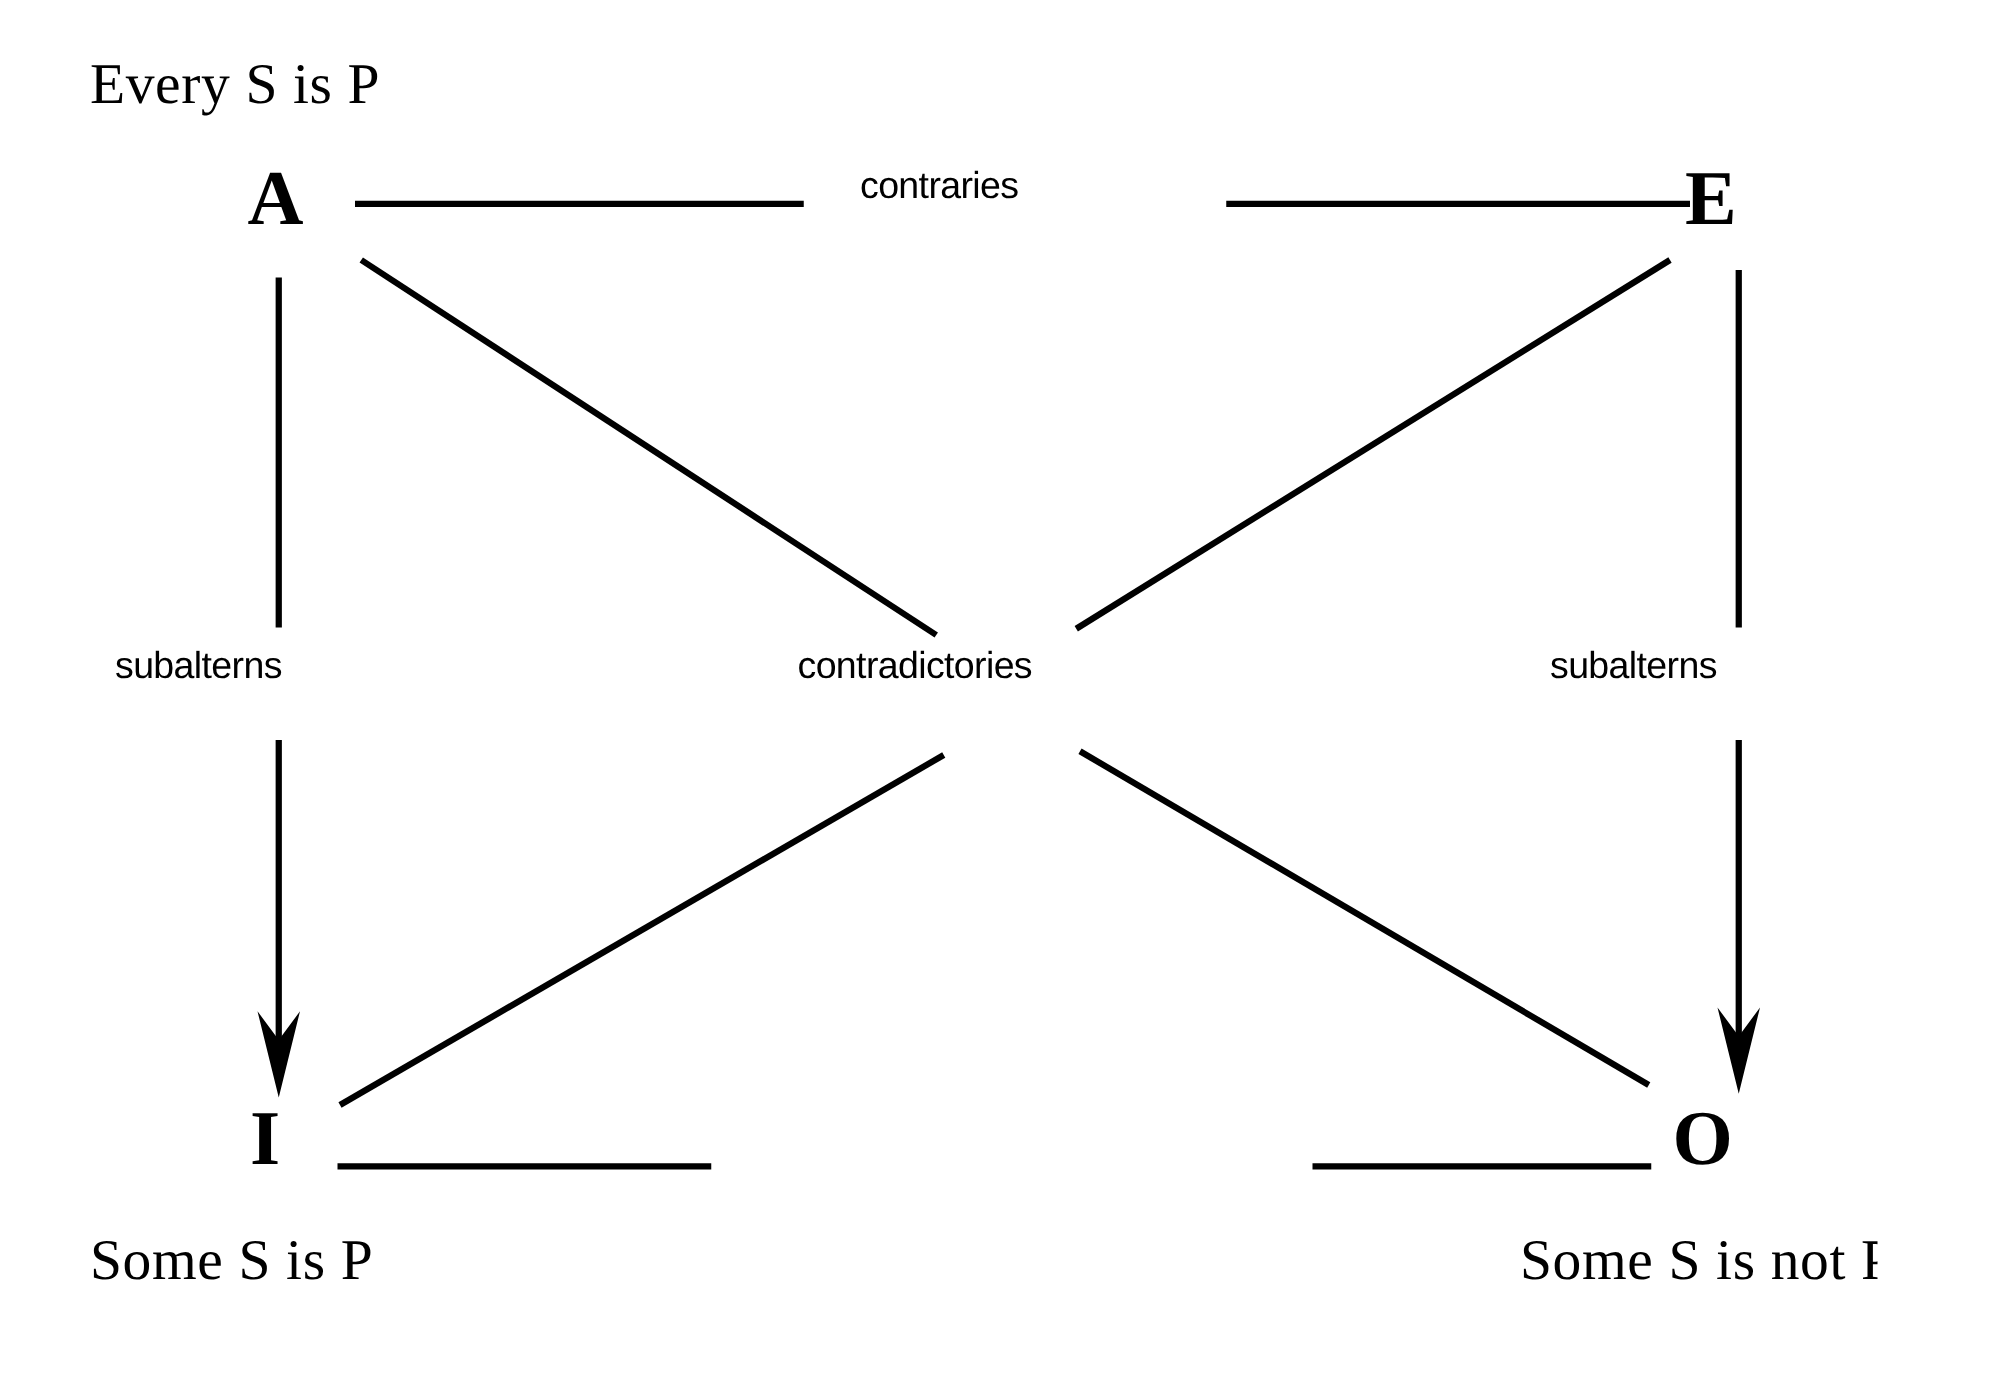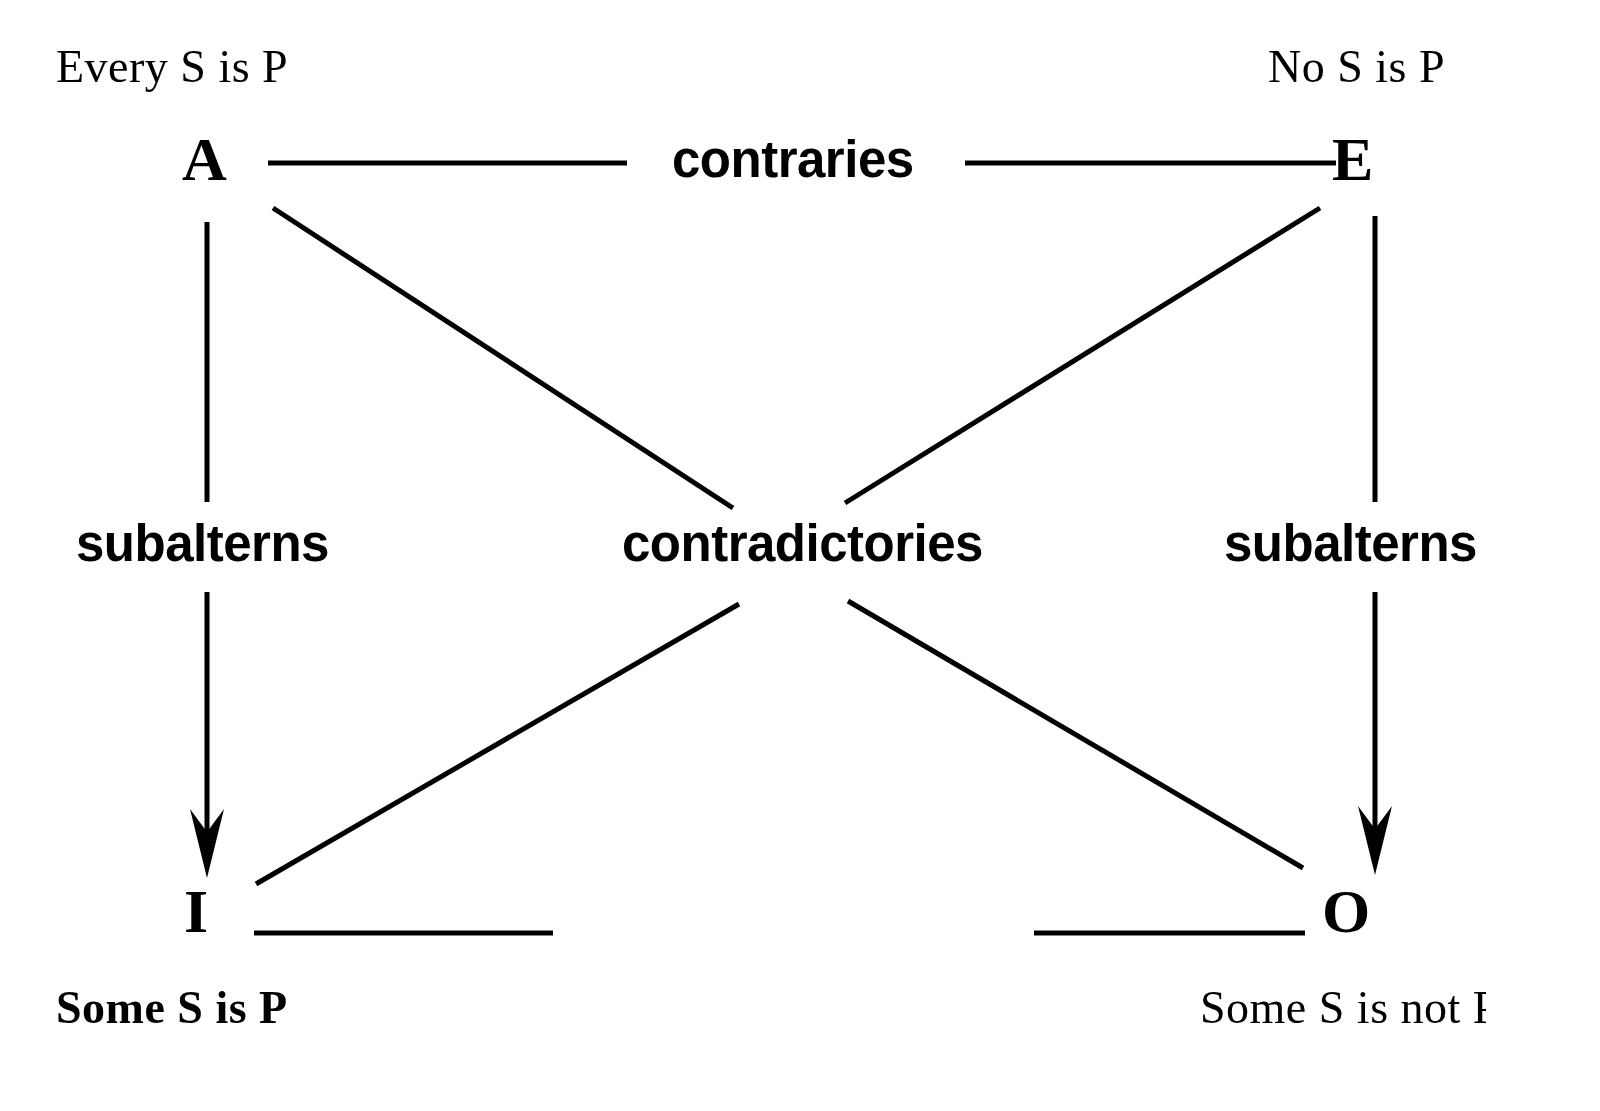--- a/index.html
+++ b/index.html
@@ -7,20 +7,21 @@
     padding: 0;
     background: #ffffff;
   }
   #page {
     position: relative;
     width: 1486px;
     height: 1111px;
     background: #ffffff;
     overflow: hidden;
     font-family: "Liberation Serif", serif;
+    margin-left: 16px;
   }
   #diagram-svg {
     position: absolute;
     left: 0;
     top: 0;
     width: 1600px;
     height: 1111px;
   }
   .lbl {
     position: absolute;
@@ -38,27 +39,27 @@
   
   .vertex {
     font-family: "Liberation Serif", serif;
     font-size: 62px;
     font-weight: bold;
     letter-spacing: 0px;
   }
   
   .relation {
     font-family: "Liberation Sans", sans-serif;
-    font-size: 51px;
-    font-weight: 700;
+    font-size: 30px;
+    font-weight: 400;
     letter-spacing: -0.5px;
   }
   .pos-every      { left: 56px;   top: 44px; }
   .pos-no         { left: 1268px; top: 44px; }
-  .pos-some-is    { left: 56px;   top: 985px; font-weight: bold; }
+  .pos-some-is    { left: 56px;   top: 985px; }
   .pos-some-not   { left: 1200px; top: 985px; }
 
   .pos-a  { left: 182px;  top: 128px; }
   .pos-e  { left: 1332px; top: 128px; }
   .pos-i  { left: 184px;  top: 880px; }
   .pos-o  { left: 1322px; top: 880px; }
 
   .pos-contraries      { left: 672px;  top: 134px; }
   .pos-contradictories { left: 622px;  top: 518px; text-align: right; }
   .pos-subcontraries   { left: 632px;  top: 888px; }
@@ -88,21 +89,20 @@
 
     <line x1="273" y1="208" x2="733" y2="508" stroke="#000000" stroke-width="5" stroke-linecap="butt"></line>
     <line x1="848" y1="601" x2="1303" y2="868" stroke="#000000" stroke-width="5" stroke-linecap="butt"></line>
 
     <line x1="1320" y1="208" x2="845" y2="503" stroke="#000000" stroke-width="5" stroke-linecap="butt"></line>
     <line x1="739" y1="604" x2="256" y2="884" stroke="#000000" stroke-width="5" stroke-linecap="butt"></line>
   </svg>
 
   <div class="lbl prop pos-every">Every S is P</div>
 
-  <div class="lbl prop pos-no">No S is P</div>
 
   <div class="lbl prop pos-some-is">Some S is P</div>
 
   <div class="lbl prop pos-some-not">Some S is not P</div>
 
   <div class="lbl vertex pos-a">A</div>
 
   <div class="lbl vertex pos-e">E</div>
 
   <div class="lbl vertex pos-i">I</div>

